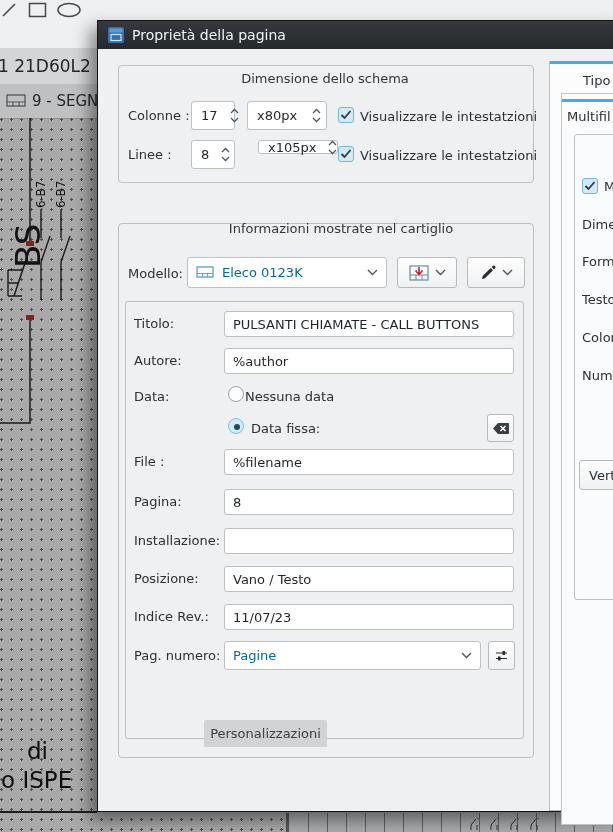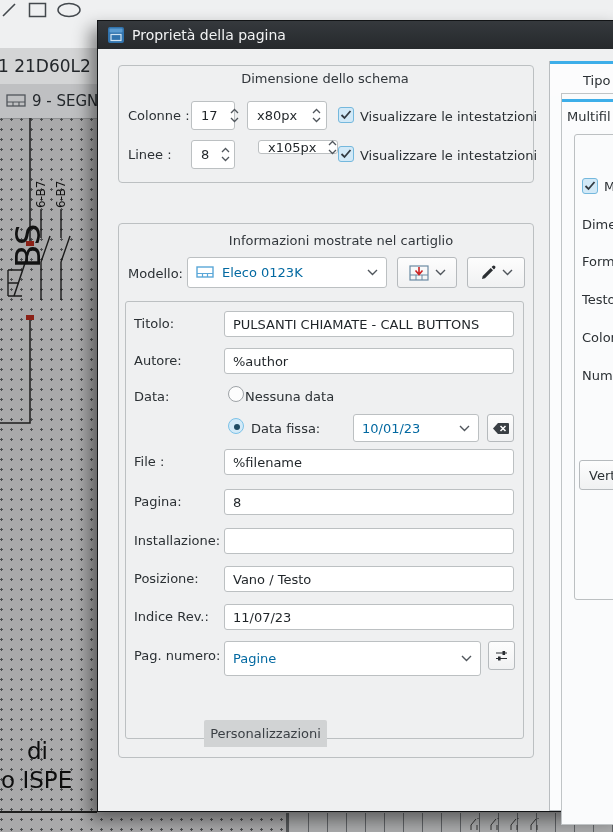--- a/index.html
+++ b/index.html
@@ -182,21 +182,21 @@
       </span>
     </div>
     <span class="abs cb" style="left:240px;top:125px">
       <svg width="12" height="10">
           <path d="M1.5 5 l3 3 6-7" stroke="#333b42" stroke-width="1.8" fill="none"></path>
         </svg>
     </span>
     <div class="abs lbl" style="left:262px;top:127px">Visualizzare le intestatzioni</div>
 
     <div class="abs group" style="left:20px;top:202px;width:414px;height:533px"></div>
-    <div class="abs gtitle" style="left:20px;top:212px;width:446px">Informazioni mostrate nel cartiglio</div>
+    <div class="abs gtitle" style="left:20px;top:200px;width:446px">Informazioni mostrate nel cartiglio</div>
 
     <div class="abs lbl" style="left:30px;top:245px">Modello:</div>
     <div class="abs combo" style="left:89px;top:236px;width:200px;height:31px">
       <svg style="margin-right:7px" width="19" height="13">
         <rect x="1" y="1" width="16" height="10" fill="#fff" stroke="#5aa7d8" stroke-width="1.4"></rect>
         <path d="M1 7.5 h16 M6.5 7.5 v3.5 M11.5 7.5 v3.5" stroke="#5aa7d8" stroke-width="1.2" fill="none"></path>
       </svg>
       <span class="val">Eleco 0123K</span>
       <svg width="11" height="7">
           <path d="M1 1 L5.5 5.5 L10 1" stroke="#50565c" stroke-width="1.4" fill="none"></path>
@@ -233,26 +233,20 @@
     <div class="abs field" style="left:126px;top:327px;width:290px;height:26px">
         <span>%author</span>
       </div>
 
     <div class="abs lbl" style="left:36px;top:368px">Data:</div>
     <span class="abs radio off" style="left:130px;top:365px"></span>
     <div class="abs lbl" style="left:147px;top:368px">Nessuna data</div>
 
     <span class="abs radio on" style="left:130px;top:397px"></span>
     <div class="abs lbl" style="left:153px;top:400px">Data fissa:</div>
-    <div class="abs combo" style="left:255px;top:393px;width:126px;height:28px">
-      <span class="val">10/01/23</span>
-      <svg width="11" height="7">
-          <path d="M1 1 L5.5 5.5 L10 1" stroke="#50565c" stroke-width="1.4" fill="none"></path>
-        </svg>
-    </div>
     <div class="abs btn" style="left:389px;top:393px;width:27px;height:28px">
       <svg width="18" height="13">
         <path d="M6 1 h10 a1 1 0 0 1 1 1 v9 a1 1 0 0 1 -1 1 H6 L1 6.5z" fill="#3a3f44"></path>
         <path d="M8.5 4 l5 5 M13.5 4 l-5 5" stroke="#fff" stroke-width="1.5"></path>
       </svg>
     </div>
 
     <div class="abs lbl" style="left:36px;top:433px">File :</div>
     <div class="abs field" style="left:126px;top:428px;width:290px;height:26px">
         <span>%filename</span>
@@ -272,21 +266,21 @@
     <div class="abs field" style="left:126px;top:545px;width:290px;height:26px">
         <span>Vano / Testo</span>
       </div>
 
     <div class="abs lbl" style="left:36px;top:588px">Indice Rev.:</div>
     <div class="abs field" style="left:126px;top:583px;width:290px;height:26px">
         <span>11/07/23</span>
       </div>
 
     <div class="abs lbl" style="left:36px;top:627px">Pag. numero:</div>
-    <div class="abs combo" style="left:126px;top:620px;width:257px;height:35px">
+    <div class="abs combo" style="left:126px;top:620px;width:257px;height:29px">
       <span class="val">Pagine</span>
       <svg width="11" height="7">
           <path d="M1 1 L5.5 5.5 L10 1" stroke="#50565c" stroke-width="1.4" fill="none"></path>
         </svg>
     </div>
     <div class="abs btn" style="left:390px;top:620px;width:27px;height:29px">
       <svg width="15" height="15">
         <path d="M2 5 h11 M2 10.5 h11" stroke="#2a2e32" stroke-width="1.2"></path>
         <rect x="8.5" y="3" width="2.6" height="4" fill="#2a2e32"></rect>
         <rect x="4" y="8.5" width="2.6" height="4" fill="#2a2e32"></rect>

